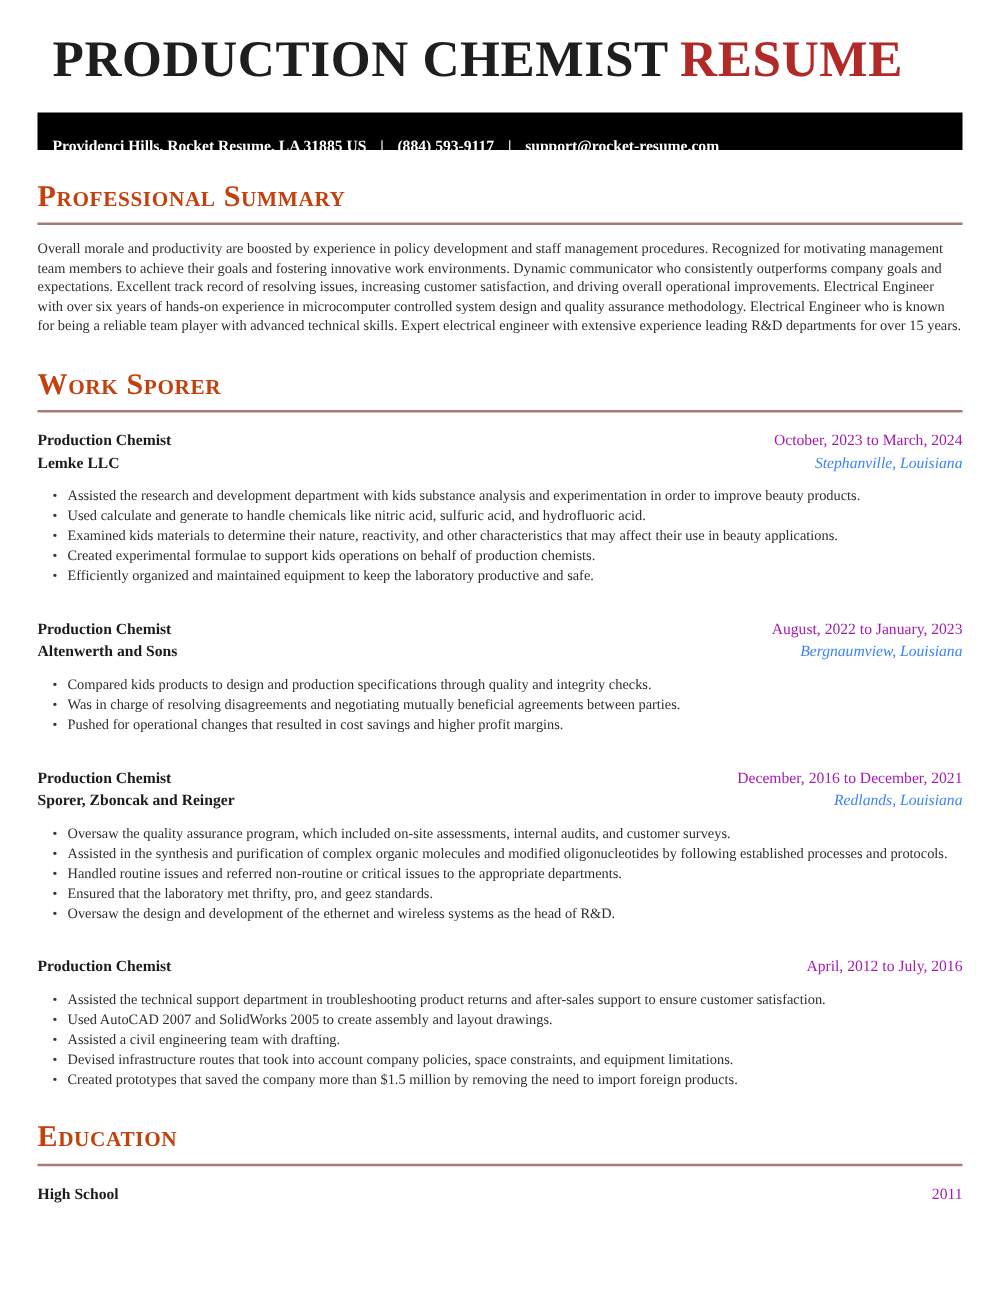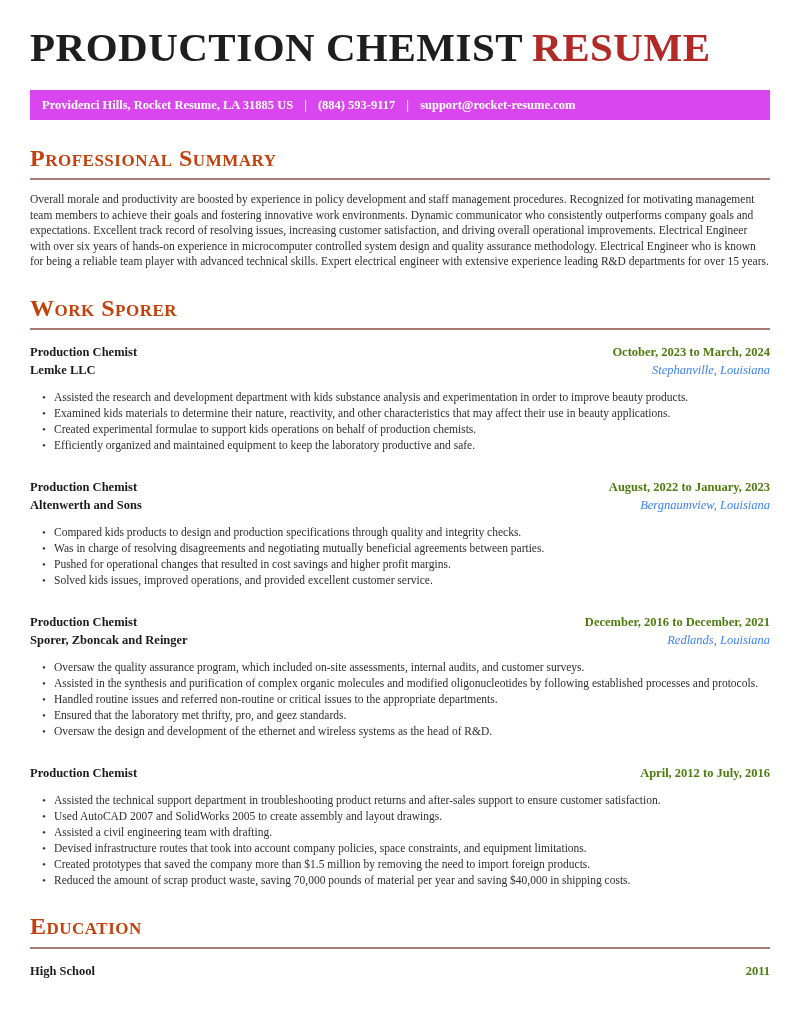--- a/index.html
+++ b/index.html
@@ -7,33 +7,33 @@
   body {
     width: 800px; height: 1035px; overflow: hidden;
     background: #ffffff;
     font-family: "Liberation Serif", "DejaVu Serif", serif;
     color: #2b2b2b;
   }
   .page { padding: 0 30px; }
 
   
   .doc-title {
-    margin: 27px 0 0 0;
+    margin: 27px 0 0 12px;
     font-size: 41px; font-weight: bold; line-height: 1.0;
     color: #1e1e20; letter-spacing: 0.5px;
     white-space: nowrap;
   }
   .doc-title .accent { color: #b22a28; margin-left: 9px; }
 
   .contact-bar {
     margin-top: 22px;
-    background: #d946ef; color: #ffffff;
+    background: #000000; color: #ffffff;
     height: 30px; line-height: 30px;
     font-size: 12.5px; font-weight: bold;
-    padding: 0 12px;
+    padding: 12px 12px;
     white-space: nowrap;
   }
   .contact-bar .sep { display: inline-block; margin: 0 11px; }
 
   
   .section-heading {
     margin-top: 25px;
     font-variant: small-caps;
     font-size: 24px; font-weight: bold;
     color: #c2410c; letter-spacing: 0.5px;
@@ -51,21 +51,21 @@
     color: #2e2e2e;
   }
 
   
   .entry { margin-top: 13px; }
   .entry-row {
     display: flex; justify-content: space-between; align-items: baseline;
     font-size: 12.5px; line-height: 18px;
   }
   .entry-row .lbl { font-weight: bold; color: #1b1b1d; }
-  .entry-row .dates { font-weight: bold; color: #4d7c0f; text-align: center; }
+  .entry-row .dates { font-weight: normal; color: #a21caf; text-align: center; }
   .entry-row .loc { font-weight: normal; font-style: italic; color: #3b82f6; }
 
   ul.bullets {
     list-style: none;
     margin: 10px 0 25px 0;
     padding: 0 0 0 24px;
   }
   ul.bullets li {
     position: relative;
     font-size: 11.5px; line-height: 16px;
@@ -100,40 +100,40 @@
       <div class="entry-row">
         <span class="lbl">Production Chemist</span>
         <span class="dates">October, 2023 to March, 2024</span>
       </div>
       <div class="entry-row">
         <span class="lbl">Lemke LLC</span>
         <span class="loc">Stephanville, Louisiana</span>
       </div>
       <ul class="bullets">
         <li>Assisted the research and development department with kids substance analysis and experimentation in order to improve beauty products.</li>
+        <li>Used calculate and generate to handle chemicals like nitric acid, sulfuric acid, and hydrofluoric acid.</li>
         <li>Examined kids materials to determine their nature, reactivity, and other characteristics that may affect their use in beauty applications.</li>
         <li>Created experimental formulae to support kids operations on behalf of production chemists.</li>
         <li>Efficiently organized and maintained equipment to keep the laboratory productive and safe.</li>
       </ul>
     </div>
 
     <div class="entry">
       <div class="entry-row">
         <span class="lbl">Production Chemist</span>
         <span class="dates">August, 2022 to January, 2023</span>
       </div>
       <div class="entry-row">
         <span class="lbl">Altenwerth and Sons</span>
         <span class="loc">Bergnaumview, Louisiana</span>
       </div>
       <ul class="bullets">
         <li>Compared kids products to design and production specifications through quality and integrity checks.</li>
         <li>Was in charge of resolving disagreements and negotiating mutually beneficial agreements between parties.</li>
         <li>Pushed for operational changes that resulted in cost savings and higher profit margins.</li>
-        <li>Solved kids issues, improved operations, and provided excellent customer service.</li>
       </ul>
     </div>
 
     <div class="entry">
       <div class="entry-row">
         <span class="lbl">Production Chemist</span>
         <span class="dates">December, 2016 to December, 2021</span>
       </div>
       <div class="entry-row">
         <span class="lbl">Sporer, Zboncak and Reinger</span>
@@ -152,21 +152,20 @@
       <div class="entry-row">
         <span class="lbl">Production Chemist</span>
         <span class="dates">April, 2012 to July, 2016</span>
       </div>
       <ul class="bullets">
         <li>Assisted the technical support department in troubleshooting product returns and after-sales support to ensure customer satisfaction.</li>
         <li>Used AutoCAD 2007 and SolidWorks 2005 to create assembly and layout drawings.</li>
         <li>Assisted a civil engineering team with drafting.</li>
         <li>Devised infrastructure routes that took into account company policies, space constraints, and equipment limitations.</li>
         <li>Created prototypes that saved the company more than $1.5 million by removing the need to import foreign products.</li>
-        <li>Reduced the amount of scrap product waste, saving 70,000 pounds of material per year and saving $40,000 in shipping costs.</li>
       </ul>
     </div>
   </div>
 
   <div class="section">
     <div class="section-heading">Education</div>
     <hr class="rule">
     <div class="entry">
       <div class="entry-row">
         <span class="lbl">High School</span>

